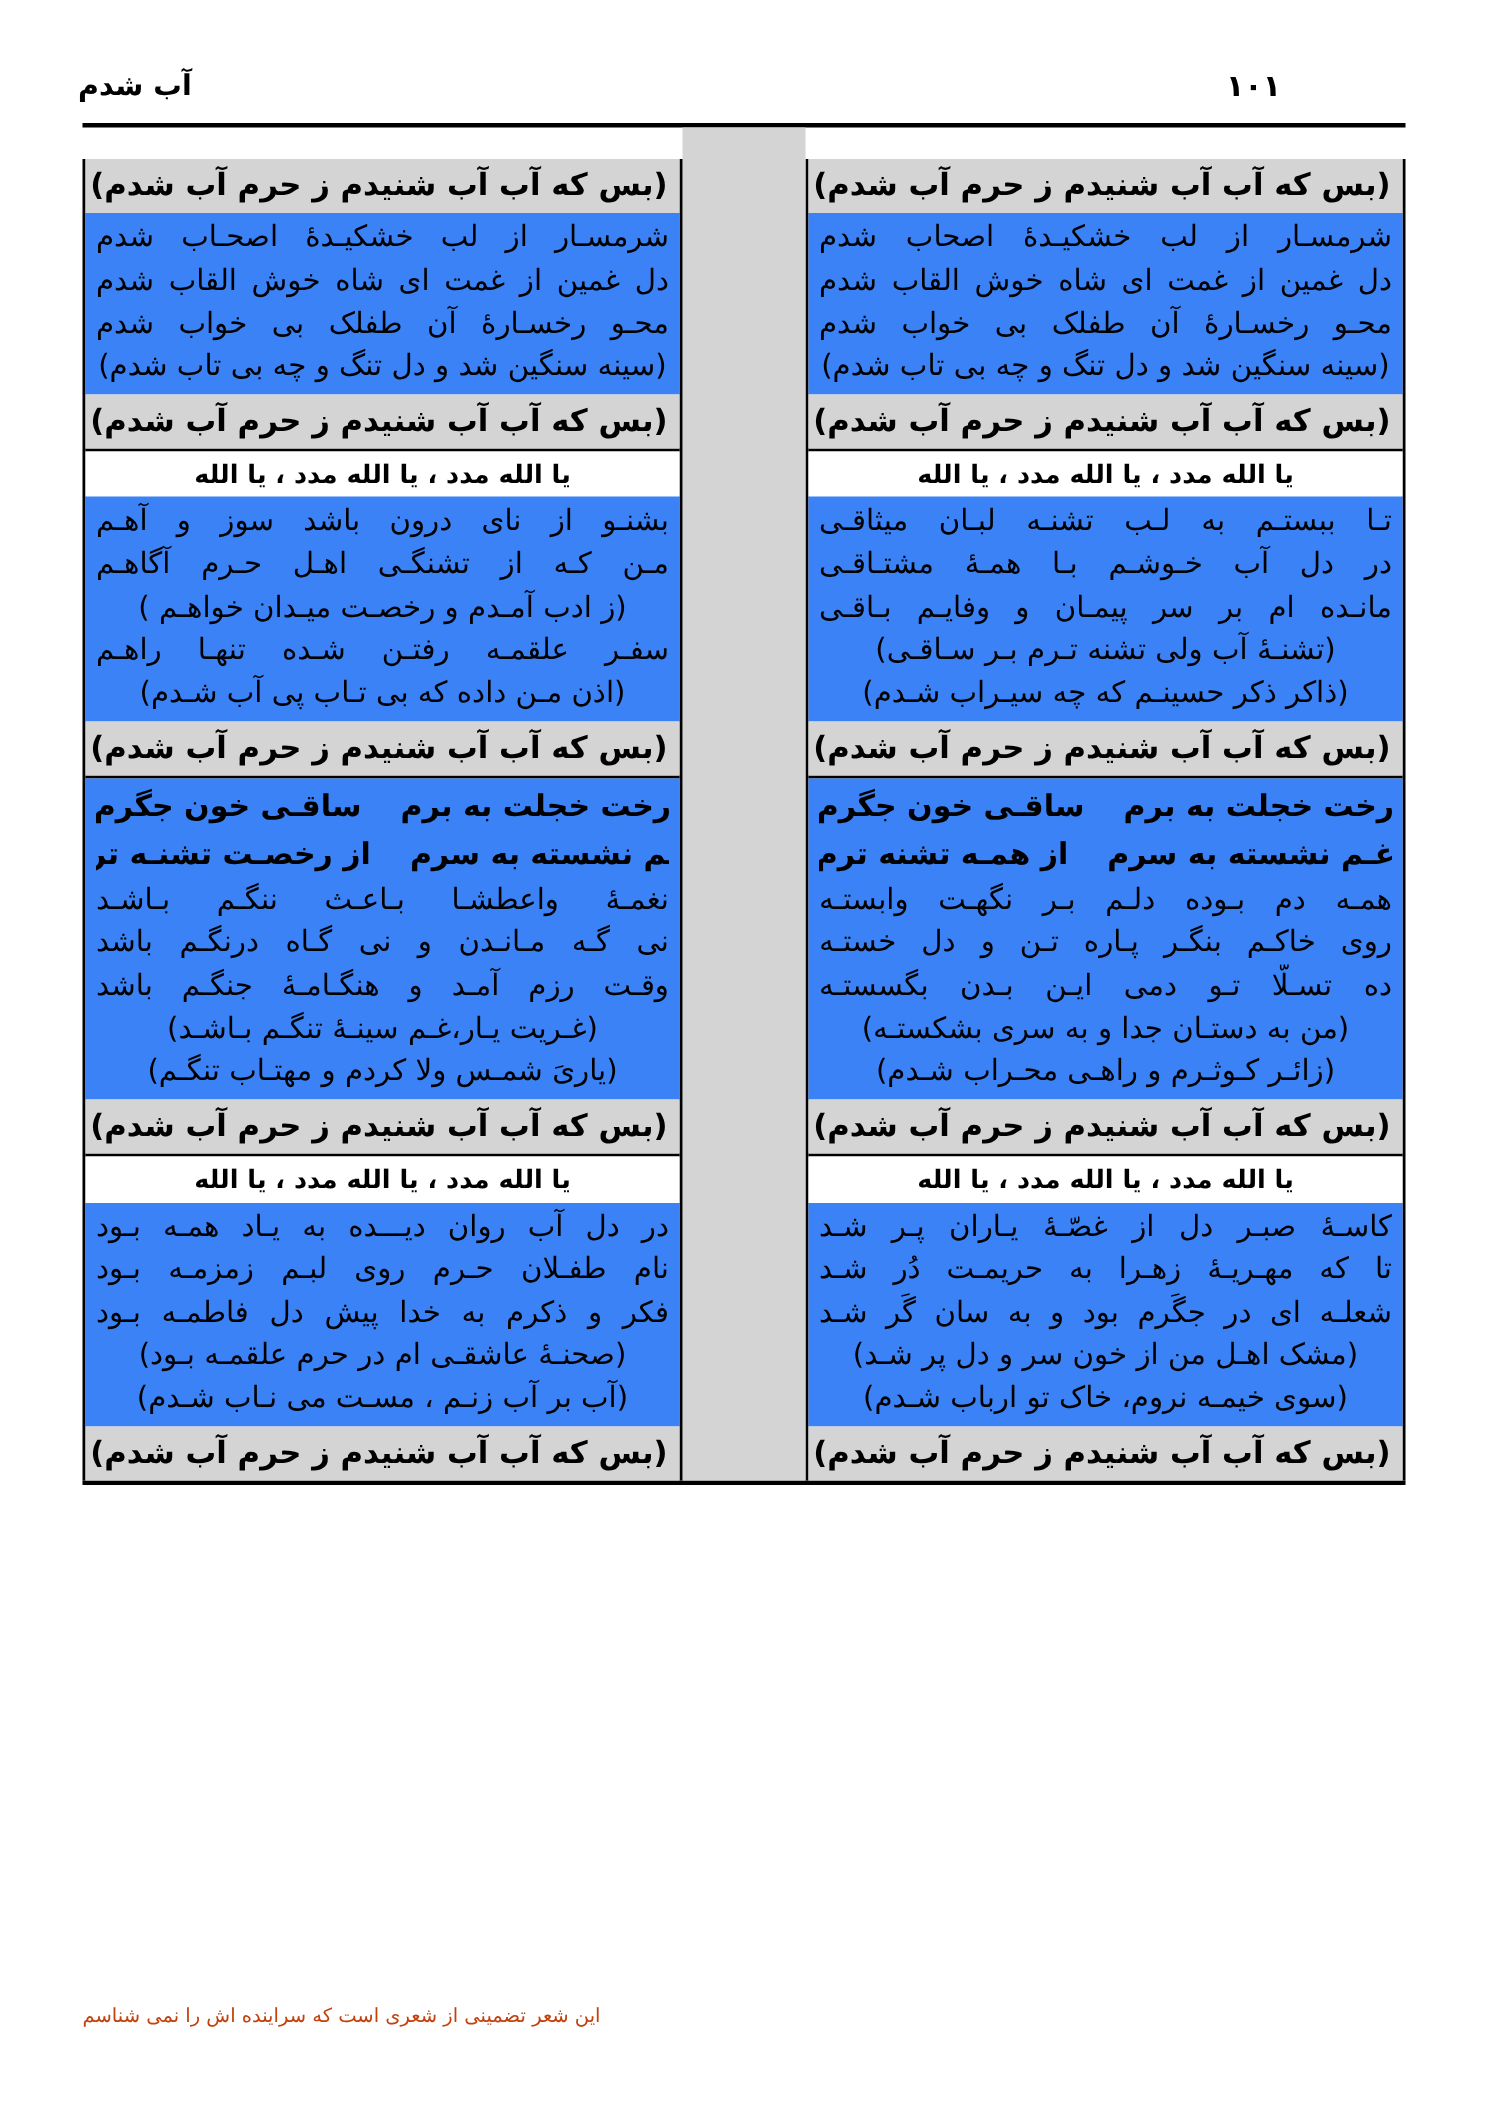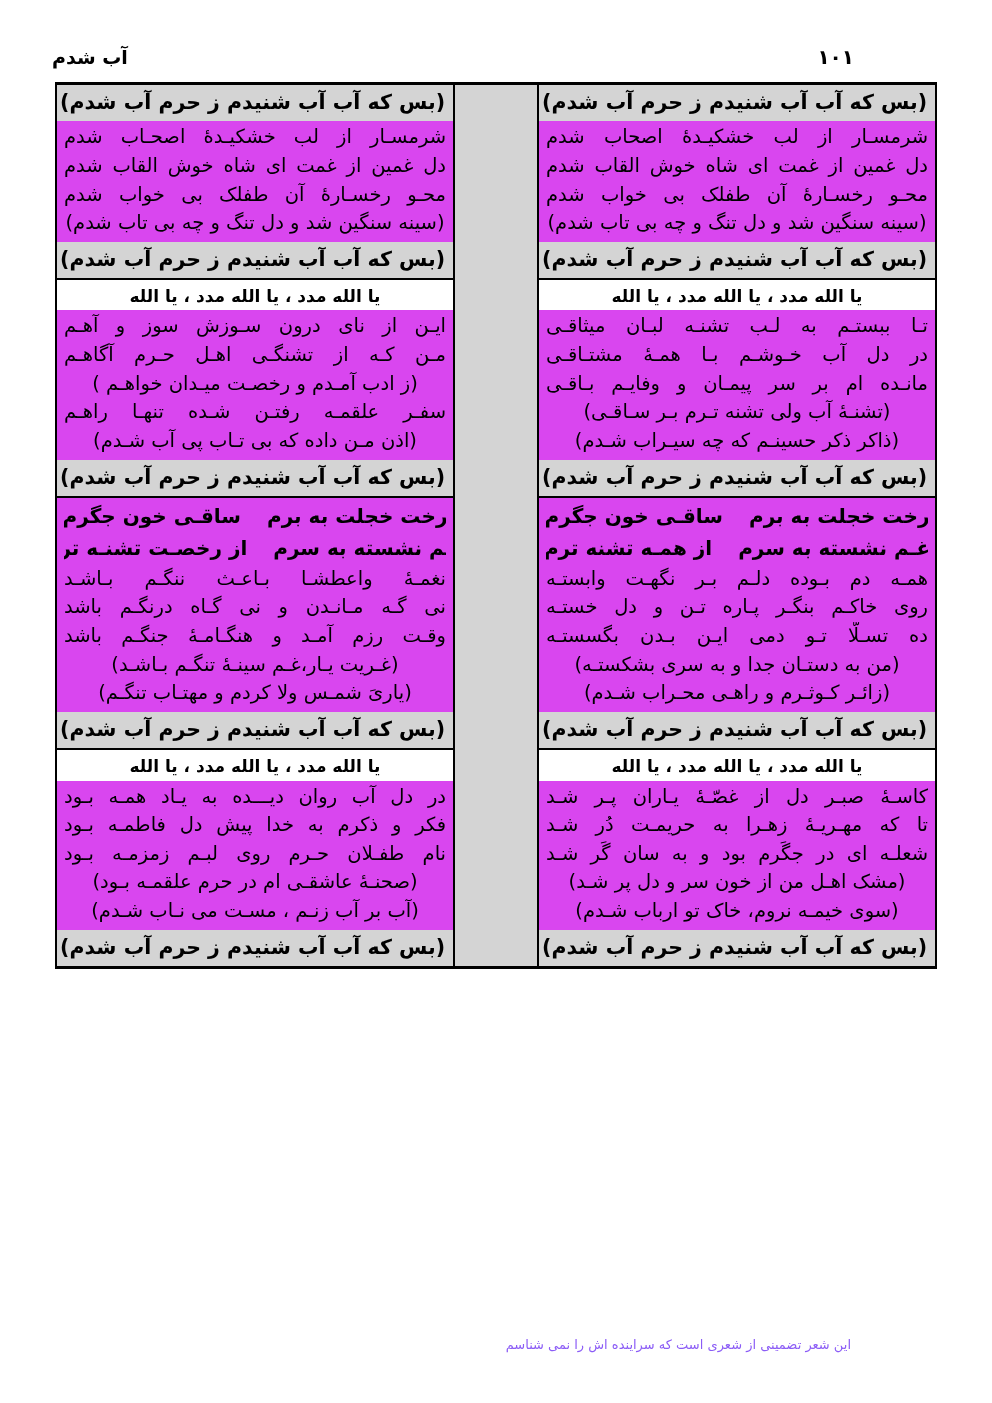--- a/index.html
+++ b/index.html
@@ -62,20 +62,21 @@
     border-bottom: 3px solid #000;
     box-sizing: border-box;
   }
 
   .col {
     box-sizing: border-box;
     display: flex;
     flex-direction: column;
     width: 400px;
     flex: 0 0 400px;
+    margin-top: 21px;
   }
   .col-left  { border-left: 2px solid #000; border-right: 2px solid #000; }
   .col-right { border-left: 2px solid #000; border-right: 2px solid #000; }
 
   .gutter {
     flex: 1 1 auto;
     background: #d4d4d4;
     box-sizing: border-box;
   }
 
@@ -109,21 +110,21 @@
     line-height: 1.2;
     padding: 6px 10px 4px 10px;
     text-align: center;
     direction: rtl;
     white-space: nowrap;
     box-sizing: border-box;
   }
 
   
   .lines {
-    background: #d946ef;
+    background: #3b82f6;
     padding: 2px 7px 4px 7px;
     box-sizing: border-box;
   }
   .vline {
     font-size: 19.5px;
     line-height: 1.47;
     direction: rtl;
     text-align: justify;
     text-align-last: justify;
     white-space: nowrap;
@@ -148,22 +149,22 @@
 
   
   .footnote {
     position: absolute;
     left: 55px;
     right: 55px;
     top: 1337px;
     font-size: 13px;
     line-height: 1.3;
     direction: rtl;
-    text-align: right;
-    color: #8b5cf6;
+    text-align: left;
+    color: #c2410c;
   }
 </style>
 </head>
 <body>
 
 <div class="page">
 
   <div class="runhead">
     <div class="runhead-title">آب شدم</div>
     <div class="runhead-folio">۱۰۱</div>
@@ -230,21 +231,21 @@
             <div class="vline">شرمسـار از لب خشکیـدهٔ اصحـاب شدم</div>
             <div class="vline">دل غمین از غمت ای شاه خوش القاب شدم</div>
             <div class="vline">محـو رخسـارهٔ آن طفلک بی خواب شدم</div>
             <div class="vline center">(سینه سنگین شد و دل تنگ و چه بی تاب شدم)</div>
           </div>
           <div class="refrain">(بس که آب آب شنیدم  ز حرم آب شدم)</div>
         </div>
         <div class="block">
           <div class="invocation">یا الله مدد ، یا الله مدد ، یا الله</div>
           <div class="lines">
-            <div class="vline">ایـن از نای درون سـوزش سوز و آهـم</div>
+            <div class="vline">بشنـو از نای درون باشد سوز و آهـم</div>
             <div class="vline">مـن کـه از تشنگـی اهـل حـرم آگاهـم</div>
             <div class="vline center">(ز ادب آمـدم و رخصـت  میـدان خواهـم )</div>
             <div class="vline">سفـر علقمـه رفتـن شـده تنهـا راهـم</div>
             <div class="vline center">(اذن مـن داده که بی تـاب پی آب شـدم)</div>
           </div>
           <div class="refrain">(بس که آب آب شنیدم  ز حرم آب شدم)</div>
         </div>
         <div class="block">
           <div class="lines">
             <div class="vline hemistich">
@@ -260,22 +261,22 @@
             <div class="vline">وقـت رزم آمـد و هنگـامـهٔ جنگـم باشد</div>
             <div class="vline center">(غـریت یـار،غـم سینـهٔ تنگـم بـاشـد)</div>
             <div class="vline center">(یاریَ شمـس ولا کردم و مهتـاب تنگـم)</div>
           </div>
           <div class="refrain">(بس که آب آب شنیدم  ز حرم آب شدم)</div>
         </div>
         <div class="block">
           <div class="invocation">یا الله مدد ، یا الله مدد ، یا الله</div>
           <div class="lines">
             <div class="vline">در دل آب روان دیـــده به یـاد همـه بـود</div>
+            <div class="vline">نام طفـلان حـرم روی لبـم زمزمـه بـود</div>
             <div class="vline">فکر و ذکرم به خدا  پیش دل فاطمـه بـود</div>
-            <div class="vline">نام طفـلان حـرم روی لبـم زمزمـه بـود</div>
             <div class="vline center">(صحنـهٔ عاشقـی ام در حرم علقمـه بـود)</div>
             <div class="vline center">(آب بر آب زنـم ، مسـت می نـاب شـدم)</div>
           </div>
           <div class="refrain">(بس که آب آب شنیدم  ز حرم آب شدم)</div>
         </div>
       </div>
   </div>
 
   <div class="footnote">این شعر تضمینی از شعری است که سراینده اش را نمی شناسم</div>
 

